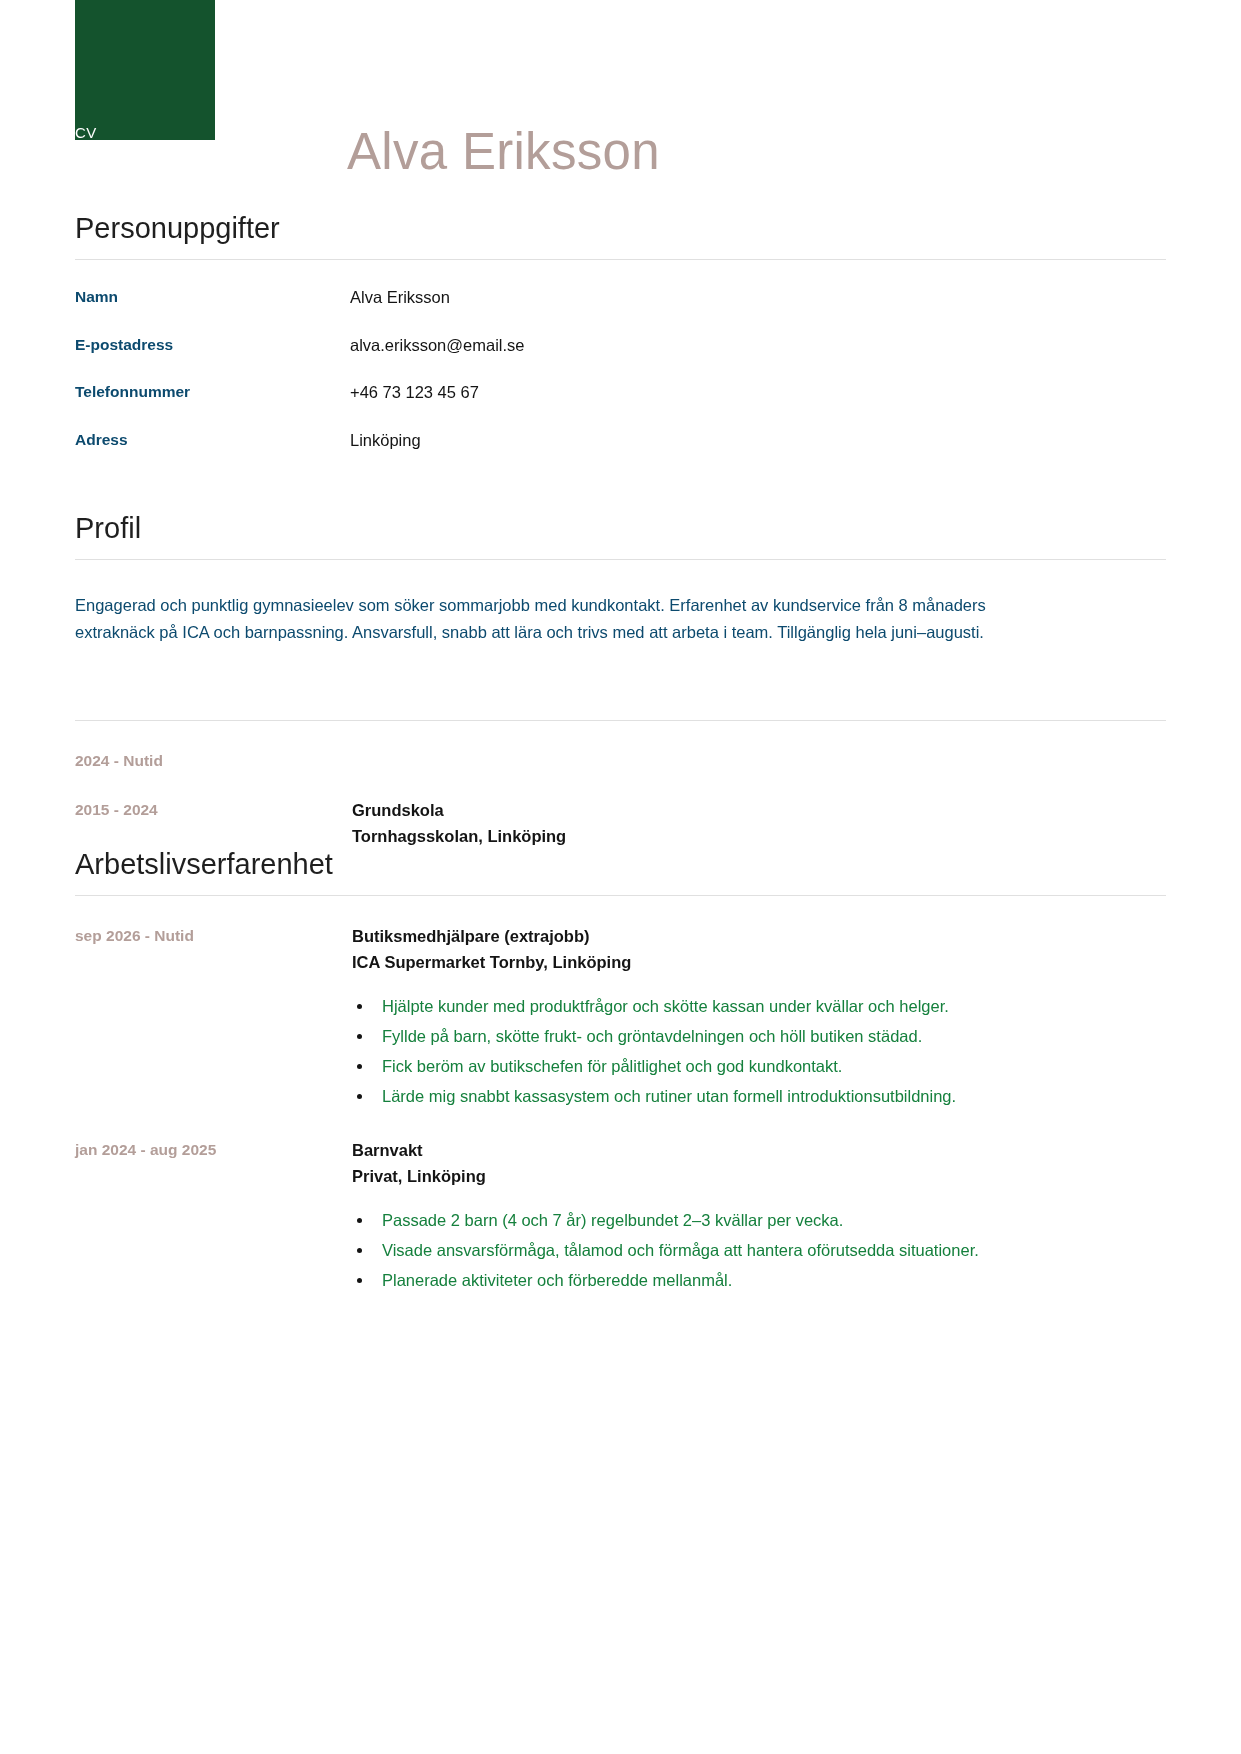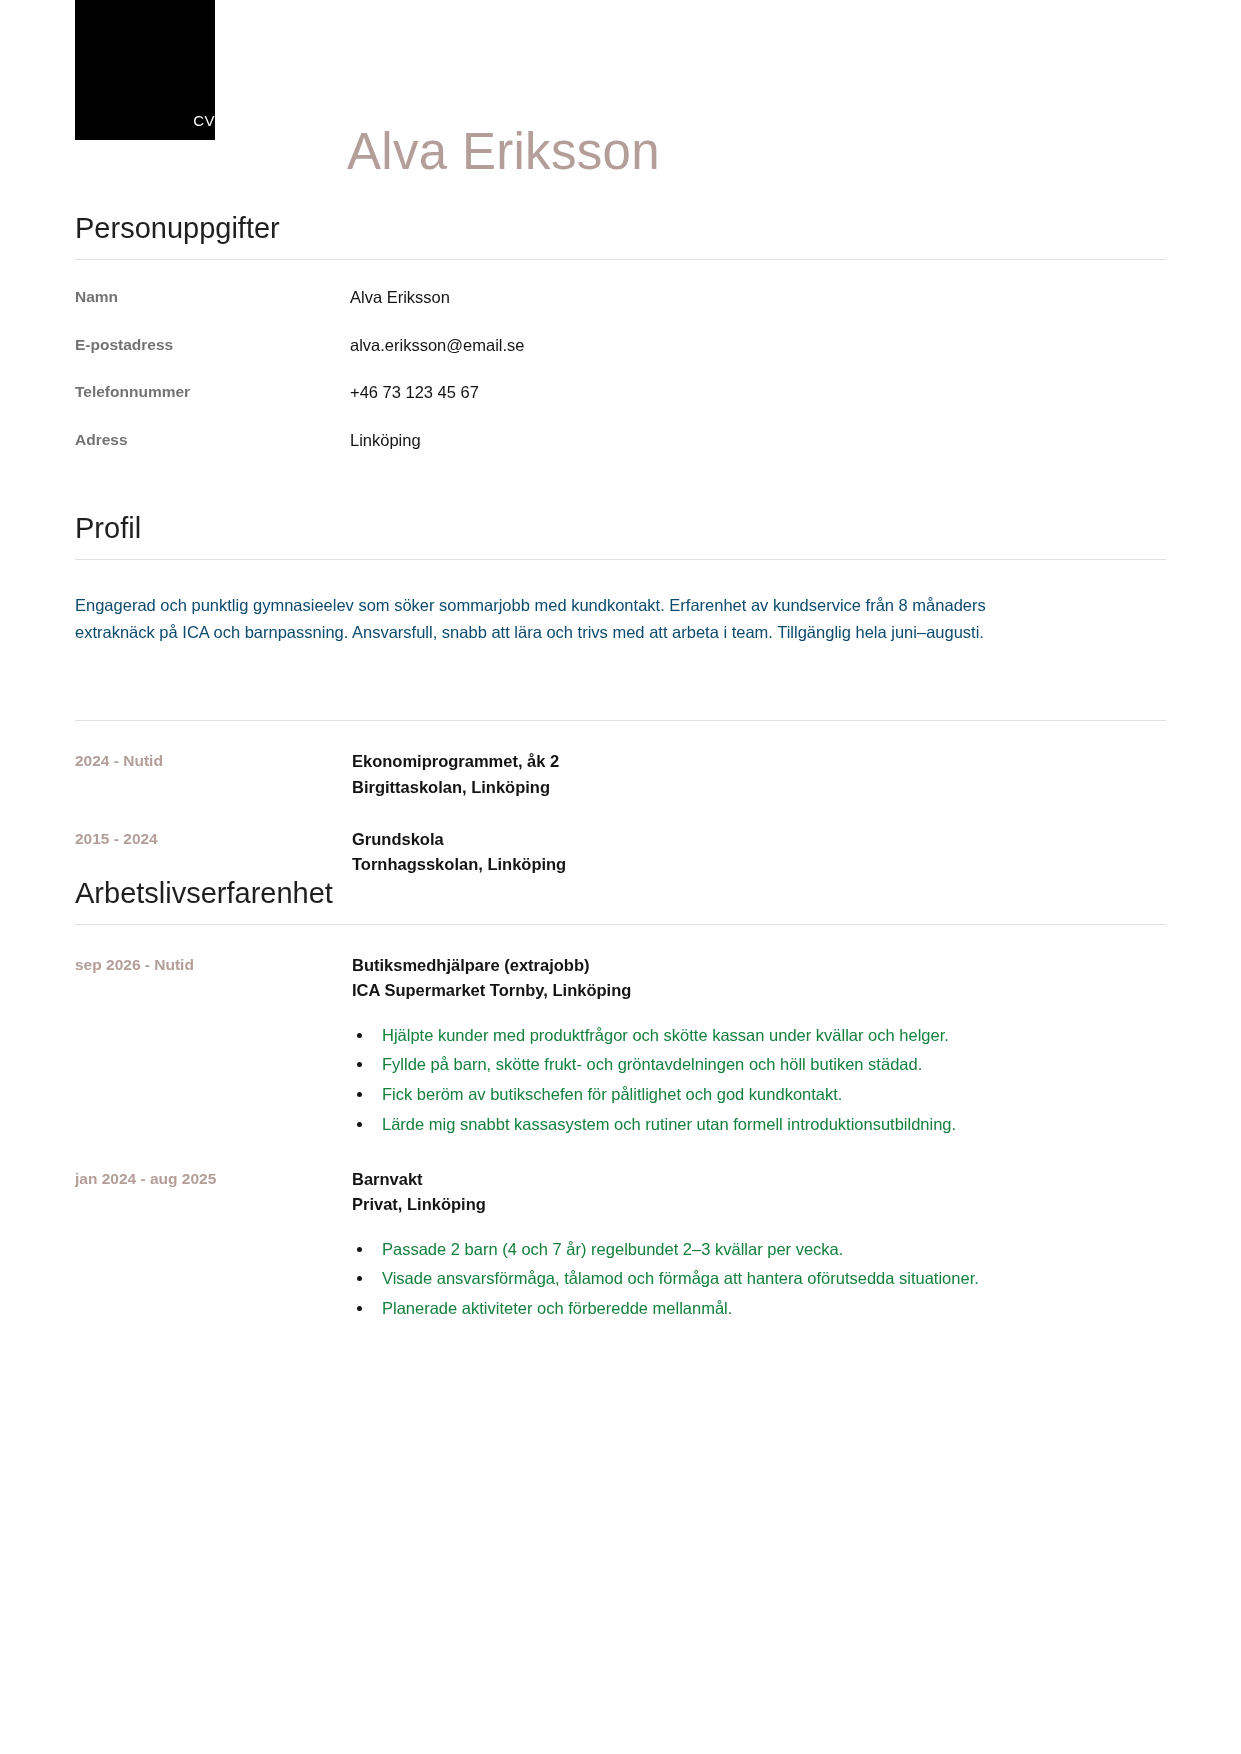--- a/index.html
+++ b/index.html
@@ -27,25 +27,25 @@
   .header {
     position: relative;
     height: 185px;
   }
   .cv-block {
     position: absolute;
     left: 75px;
     top: 0;
     width: 140px;
     height: 140px;
-    background: #000000;
+    background: #14532d;
     display: flex;
     align-items: flex-end;
-    justify-content: flex-end;
-    padding-bottom: 12px;
+    justify-content: flex-start;
+    padding-bottom: 0;
     box-sizing: border-box;
   }
   .cv-block-label {
     color: #ffffff;
     font-size: 15px;
     letter-spacing: 0.5px;
     line-height: 1;
   }
   .full-name {
     position: absolute;
@@ -86,21 +86,21 @@
     border-collapse: collapse;
   }
   .details-row td {
     padding: 0 0 28px 0;
     vertical-align: top;
   }
   .detail-label {
     width: 275px;
     font-size: 15.5px;
     font-weight: bold;
-    color: #737373;
+    color: #0c4a6e;
     line-height: 1.2;
   }
   .detail-value {
     font-size: 16.5px;
     font-weight: 400;
     color: #141414;
     line-height: 1.2;
   }
 
   
@@ -204,24 +204,20 @@
     <hr class="section-rule">
     <p class="profile-text">Engagerad och punktlig gymnasieelev som söker sommarjobb med kundkontakt. Erfarenhet av kundservice från 8 månaders extraknäck på ICA och barnpassning. Ansvarsfull, snabb att lära och trivs med att arbeta i team. Tillgänglig hela juni–augusti.</p>
   </div>
 
   <div class="section education-section">
     <hr class="section-rule">
     <div class="entries">
 
       <div class="entry">
         <div class="entry-period">2024 - Nutid</div>
-        <div class="entry-body">
-          <div class="entry-title">Ekonomiprogrammet, åk 2</div>
-          <div class="entry-subtitle">Birgittaskolan, Linköping</div>
-        </div>
       </div>
 
       <div class="entry">
         <div class="entry-period">2015 - 2024</div>
         <div class="entry-body">
           <div class="entry-title">Grundskola</div>
           <div class="entry-subtitle">Tornhagsskolan, Linköping</div>
         </div>
       </div>
 

